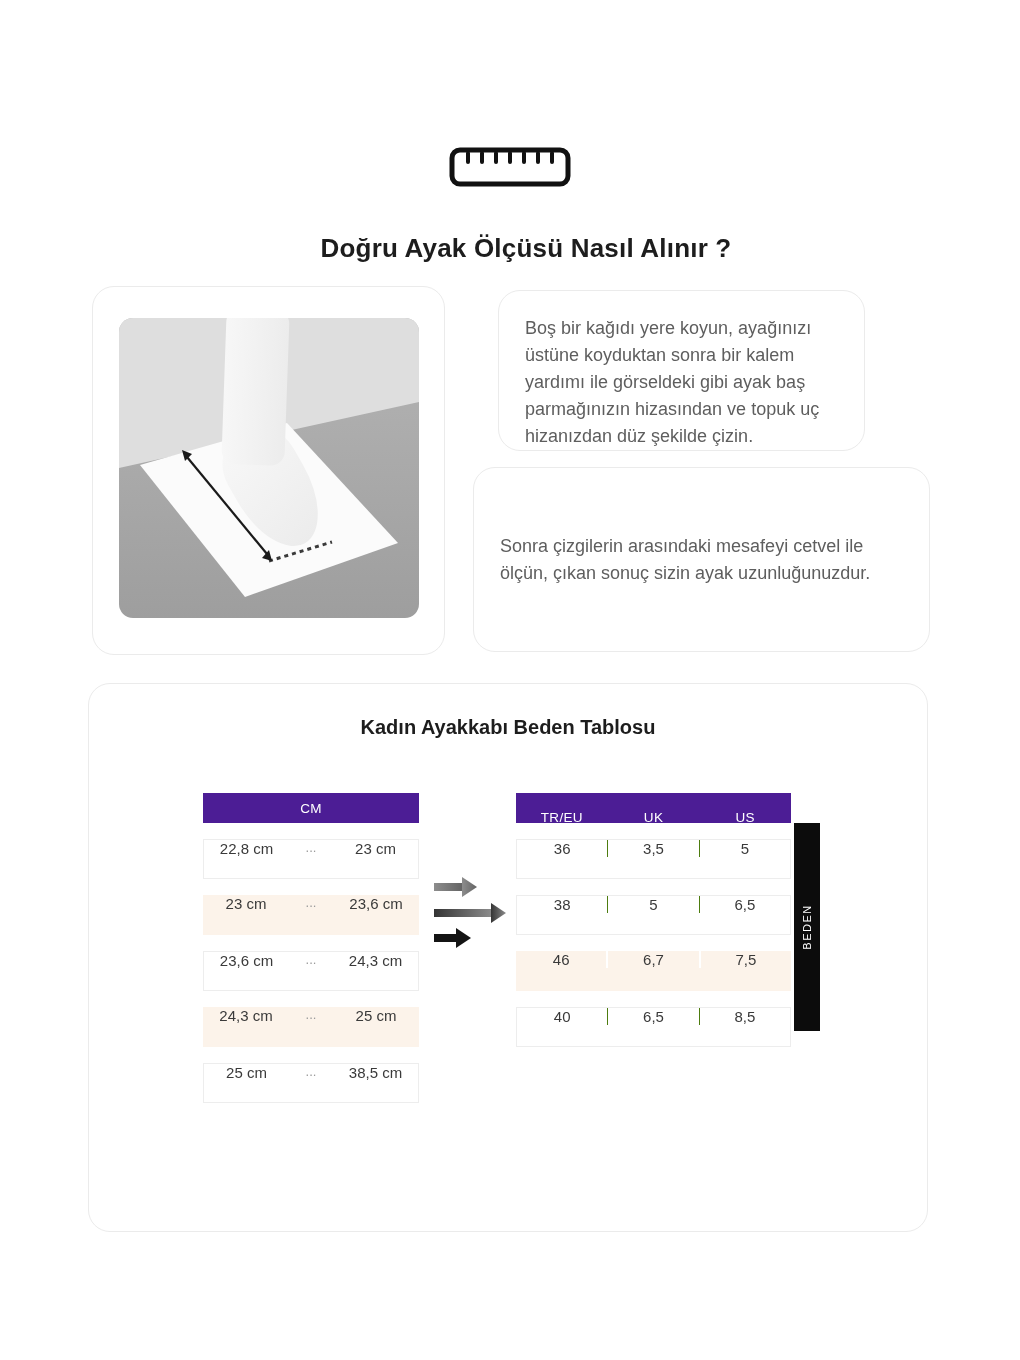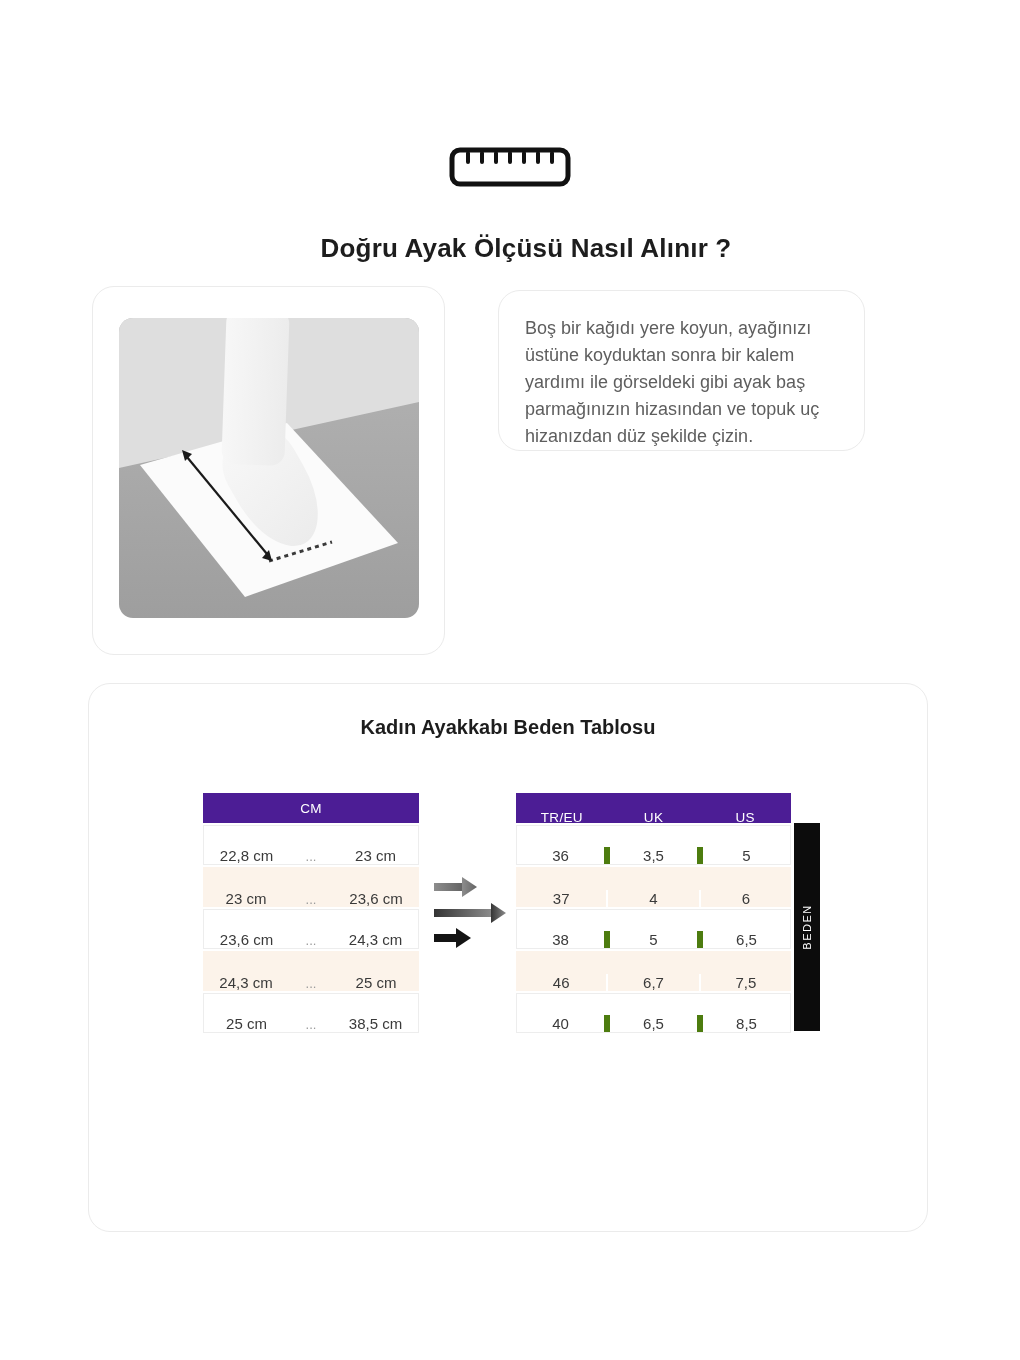--- a/index.html
+++ b/index.html
@@ -34,29 +34,29 @@
   .chart-card { left:88px; top:683px; width:840px; height:549px; }
   .chart-title { position:absolute; top:32px; left:0; width:100%; text-align:center;
                  font-size:20px; font-weight:bold; color:#1d1d1d; margin:0; }
 
   .tbl { position:absolute; top:109px; }
   .cm-table  { left:114px; width:216px; }
   .size-table{ left:427px; width:275px; }
   .tbl-header { height:30px; background:#4c1d95; color:#fff; display:flex; align-items:center;
                 justify-content:center; font-size:13.5px; letter-spacing:.3px; }
   .tbl-header span { flex:1; text-align:center;margin-top:18px; }
-  .row { height:40px; margin-top:2px; display:flex; align-items:flex-end; box-sizing:border-box;
+  .row { height:40px; margin-top:16px; display:flex; align-items:flex-start; box-sizing:border-box;
          font-size:15px; color:#3a3a3a; background:#fff; }
   .row.plain  { border:1px solid #ededed; }
   .row.stripe { background:#fcf3ea; }
   .cell { flex:1; display:flex; align-items:center; justify-content:center; }
   .dots { flex:0 0 44px; display:flex; align-items:center; justify-content:center;
           color:#9b9b9b; font-size:13px; }
   .size-table .row.stripe .cell + .cell { border-left:2px solid #fff; }
-  .size-table .row.plain  .cell + .cell { border-left:6px solid #4d7c0f; }
+  .size-table .row.plain  .cell + .cell { border-left:1px solid #4d7c0f; }
 
   .beden-bar { position:absolute; left:705px; top:139px; width:26px; height:208px; background:#0c0c0c;
                display:flex; align-items:center; justify-content:center; }
   .beden-bar span { transform:rotate(-90deg); color:#fff; font-size:11px; letter-spacing:1.5px; white-space:nowrap; }
 
   .arrows { position:absolute; left:345px; top:192px; }
 </style>
 </head>
 <body>
 
@@ -89,20 +89,23 @@
         <line x1="150" y1="243" x2="213" y2="224" stroke="#3a3a3a" stroke-width="3" stroke-dasharray="4 4"></line>
         <line x1="68" y1="139" x2="148" y2="236" stroke="#1a1a1a" stroke-width="2.2"></line>
         <polygon points="63,132 73,136 66,143" fill="#1a1a1a"></polygon>
         <polygon points="153,243 143,240 150,232" fill="#1a1a1a"></polygon>
       </svg>
     </div>
   </div>
 
   <div class="card info-card-1">
     <p class="info-text">Boş bir kağıdı yere koyun, ayağınızı üstüne koyduktan sonra bir kalem yardımı ile görseldeki gibi ayak baş parmağınızın hizasından ve topuk uç hizanızdan düz şekilde çizin.</p>
+  </div>
+  <div class="card info-card-2">
+    <p class="info-text">Sonra çizgilerin arasındaki mesafeyi cetvel ile ölçün, çıkan sonuç sizin ayak uzunluğunuzdur.</p>
   </div>
 
   <div class="card chart-card">
     <h2 class="chart-title">Kadın Ayakkabı Beden Tablosu</h2>
 
     <div class="tbl cm-table">
       <div class="tbl-header">CM</div>
       <div id="cm-rows">
           <div class="row plain">
             <span class="cell">22,8 cm</span>
@@ -164,25 +167,20 @@
         <span>TR/EU</span>
         <span>UK</span>
         <span>US</span>
       </div>
       <div id="size-rows">
           <div class="row plain">
             <span class="cell">36</span>
             <span class="cell">3,5</span>
             <span class="cell">5</span>
           </div>
-          <div class="row stripe">
-            <span class="cell">37</span>
-            <span class="cell">4</span>
-            <span class="cell">6</span>
-          </div>
           <div class="row plain">
             <span class="cell">38</span>
             <span class="cell">5</span>
             <span class="cell">6,5</span>
           </div>
           <div class="row stripe">
             <span class="cell">46</span>
             <span class="cell">6,7</span>
             <span class="cell">7,5</span>
           </div>

